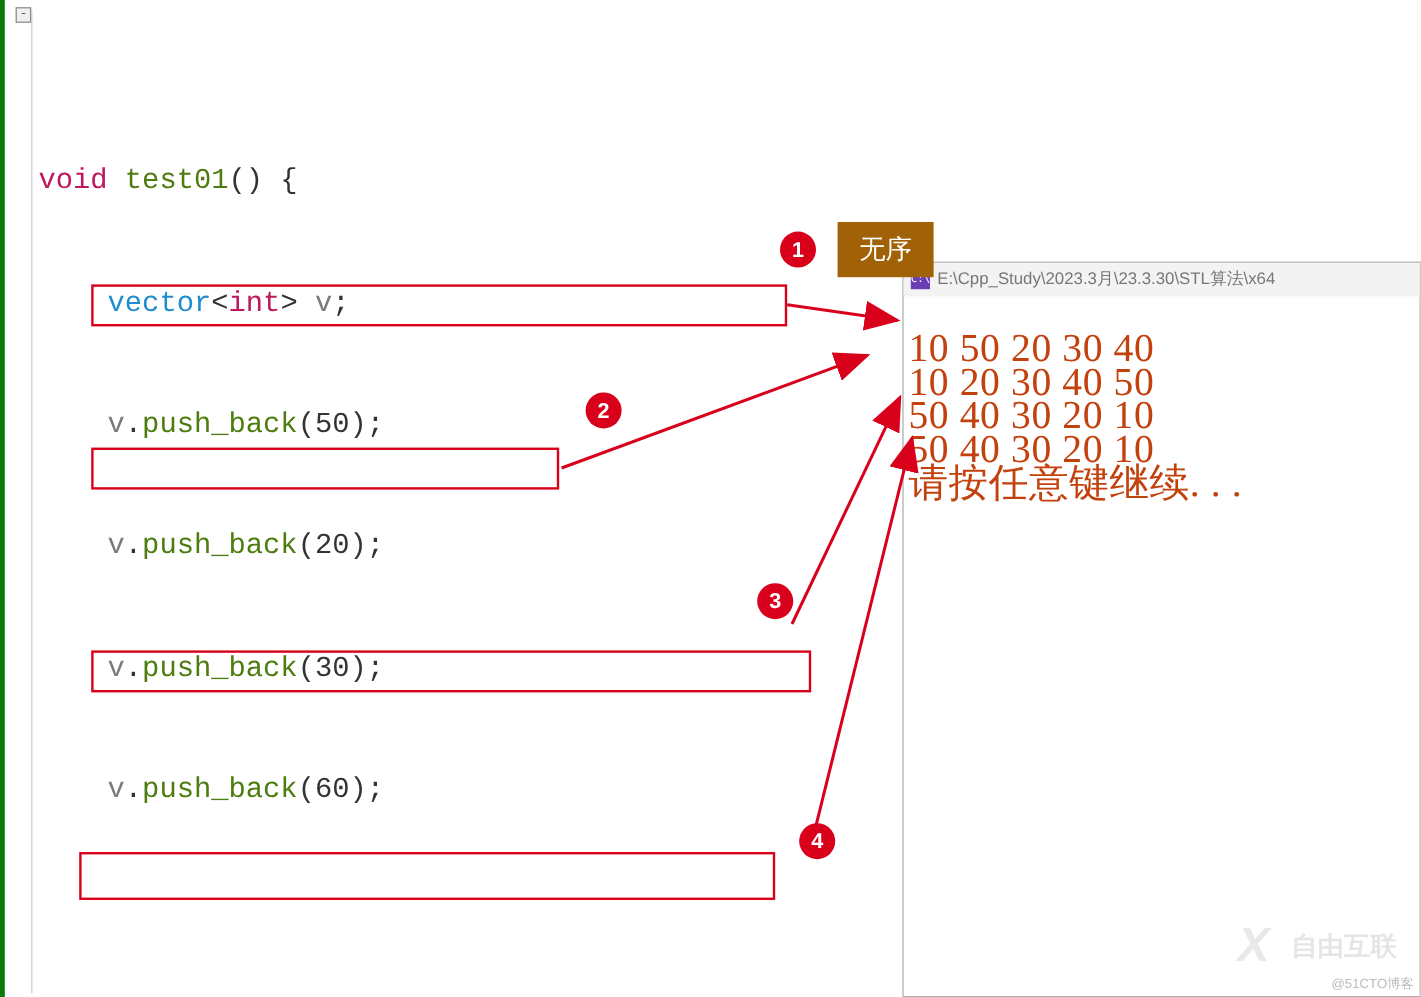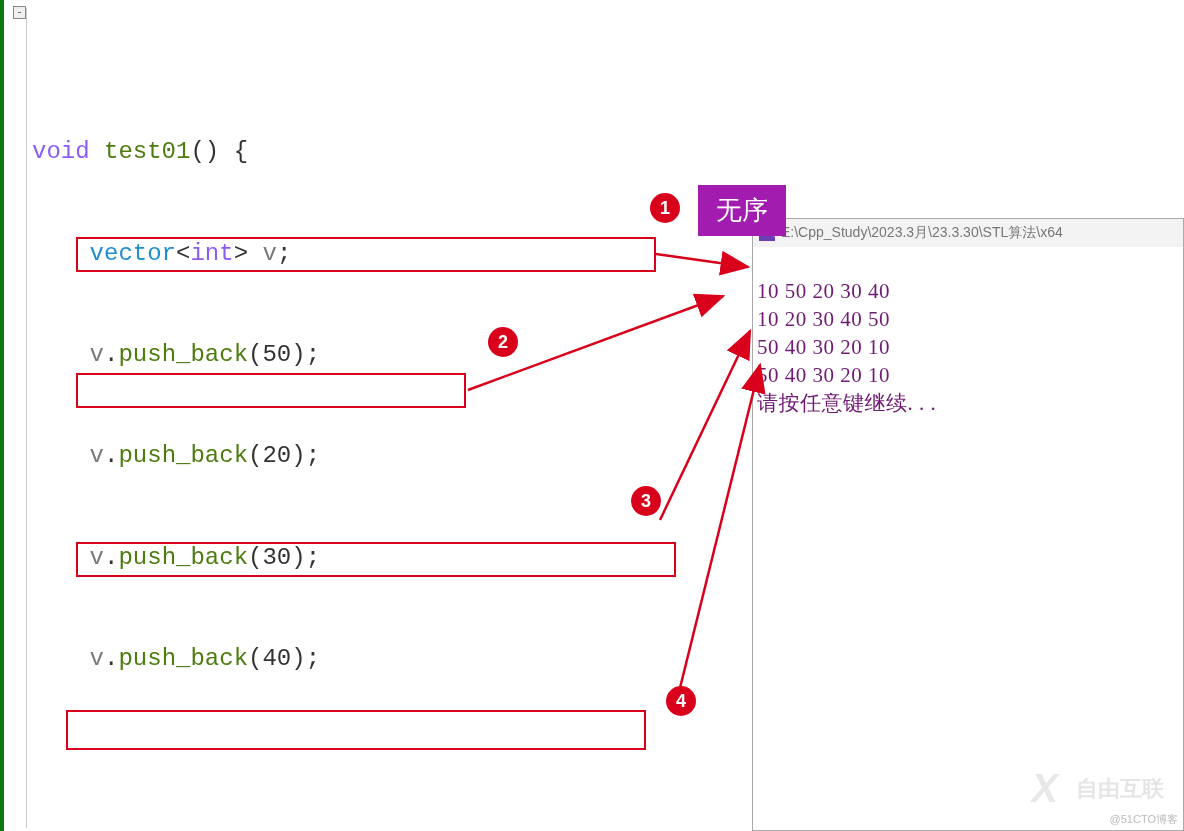--- a/index.html
+++ b/index.html
@@ -40,21 +40,21 @@
     position: absolute;
     left: 22px;
     top: 8px;
     width: 1px;
     height: 820px;
     background: #ccc;
   }
   .code-line {
     padding-left: 24px;
   }
-  .kw   { color: #8b5cf6; }
+  .kw   { color: #be185d; }
   .type { color: #1e8ecf; margin-top: 18px; }
   .fn   { color: #4d7c0f; }
   .var  { color: #7a7a7a; }
   .txt  { color: #333; }
   .red-box {
     position: absolute;
     border: 2px solid #d9001b;
     background: transparent;
   }
   .badge {
@@ -66,23 +66,23 @@
     color: #fff;
     font-size: 18px;
     font-weight: bold;
     display: flex;
     align-items: center;
     justify-content: center;
     font-family: Arial, sans-serif;
   }
   .tooltip {
     position: absolute;
-    background: #a21caf;
+    background: #a16207;
     color: #fff;
-    font-size: 26px;
+    font-size: 22px;
     padding: 8px 18px;
     font-family: "Microsoft YaHei", sans-serif;
   }
   .console {
     position: absolute;
     left: 752px;
     top: 218px;
     width: 432px;
     height: 613px;
     background: #fff;
@@ -108,25 +108,25 @@
     margin-right: 6px;
     color: #fff;
     font-size: 9px;
     line-height: 16px;
     text-align: center;
     font-family: Consolas, monospace;
     flex-shrink: 0;
   }
   .console-body {
     font-family: "NSimSun", SimSun, serif;
-    font-size: 21px;
+    font-size: 33px;
     line-height: 28px;
     padding: 2px 4px;
     white-space: pre;
-    color: #701a75;
+    color: #c2410c;
     letter-spacing: 0.5px;
   }
   svg.arrows {
     position: absolute;
     left: 0;
     top: 0;
     width: 1184px;
     height: 831px;
     pointer-events: none;
   }
@@ -161,21 +161,21 @@
 <body>
 
 <div class="code-area">
   <div class="fold-marker">-</div>
   <div class="gutter-line"></div>
   <div class="code-line"><span class="kw">void</span><span class="fn"> test01</span><span class="txt">() {</span></div>
   <div class="code-line"><span>    </span><span class="type">vector</span><span class="txt">&lt;</span><span class="kw">int</span><span class="txt">&gt; </span><span class="var">v</span><span class="txt">;</span></div>
   <div class="code-line"><span>    </span><span class="var">v</span><span class="txt">.</span><span class="fn">push_back</span><span class="txt">(50);</span></div>
   <div class="code-line"><span>    </span><span class="var">v</span><span class="txt">.</span><span class="fn">push_back</span><span class="txt">(20);</span></div>
   <div class="code-line"><span>    </span><span class="var">v</span><span class="txt">.</span><span class="fn">push_back</span><span class="txt">(30);</span></div>
-  <div class="code-line"><span>    </span><span class="var">v</span><span class="txt">.</span><span class="fn">push_back</span><span class="txt">(40);</span></div>
+  <div class="code-line"><span>    </span><span class="var">v</span><span class="txt">.</span><span class="fn">push_back</span><span class="txt">(60);</span></div>
   
   
   
   
   
   
   
   
   
   

